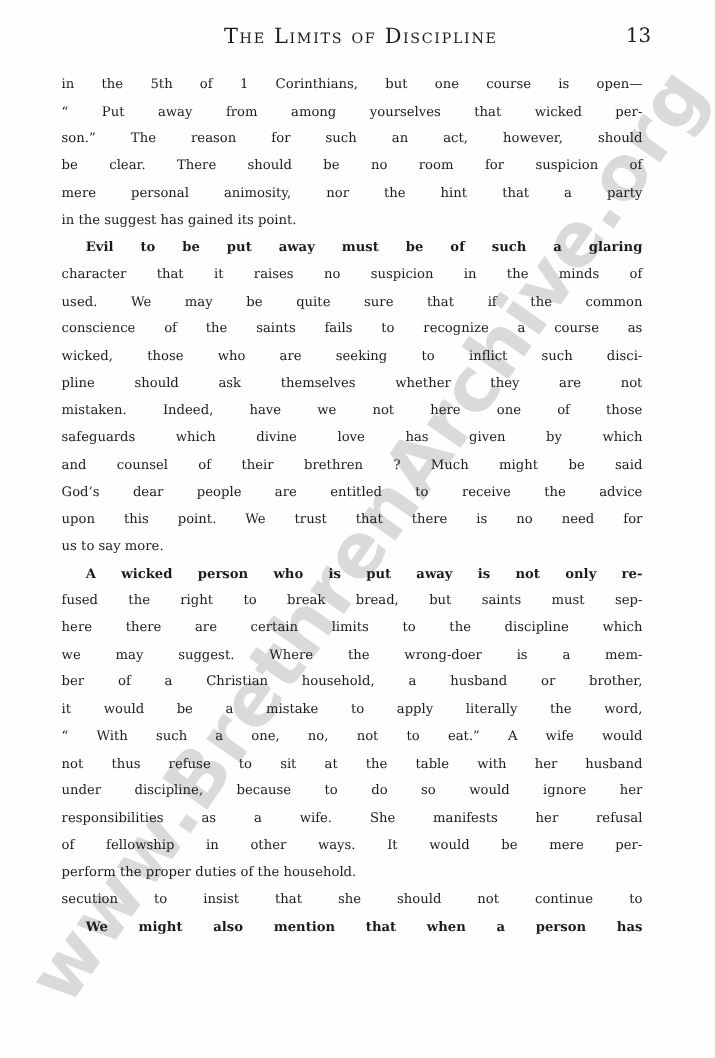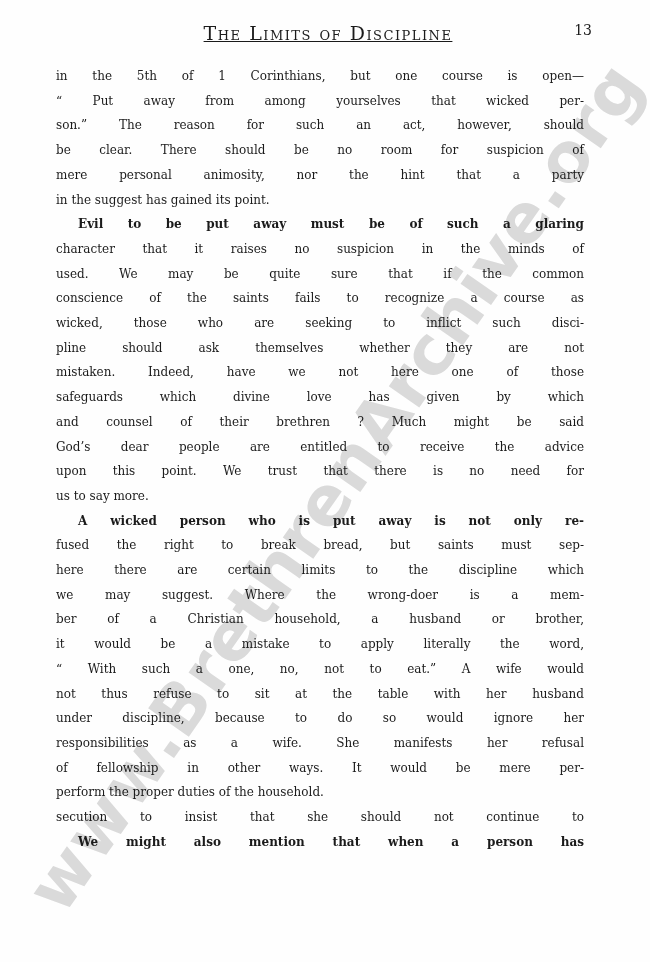--- a/index.html
+++ b/index.html
@@ -31,35 +31,34 @@
     z-index: 0;
     user-select: none;
   }
   .page-header {
     position: absolute;
     top: 22px;
     left: 64px;
     width: 528px;
     height: 26px;
     z-index: 1;
-    text-decoration: underline;
   }
   .running-title {
     display: block;
     text-align: center;
     font-variant: small-caps;
     font-size: 19px;
     letter-spacing: 1.5px;
     color: #1b1b1b;
   }
   .page-number {
     position: absolute;
     right: 0;
     top: 0;
-    font-size: 14px;
+    font-size: 18px;
     color: #1b1b1b;
   }
   .body-text {
     position: absolute;
     top: 64px;
     left: 56px;
     width: 528px;
     z-index: 1;
     font-size: 12px;
     line-height: 24.7px;

